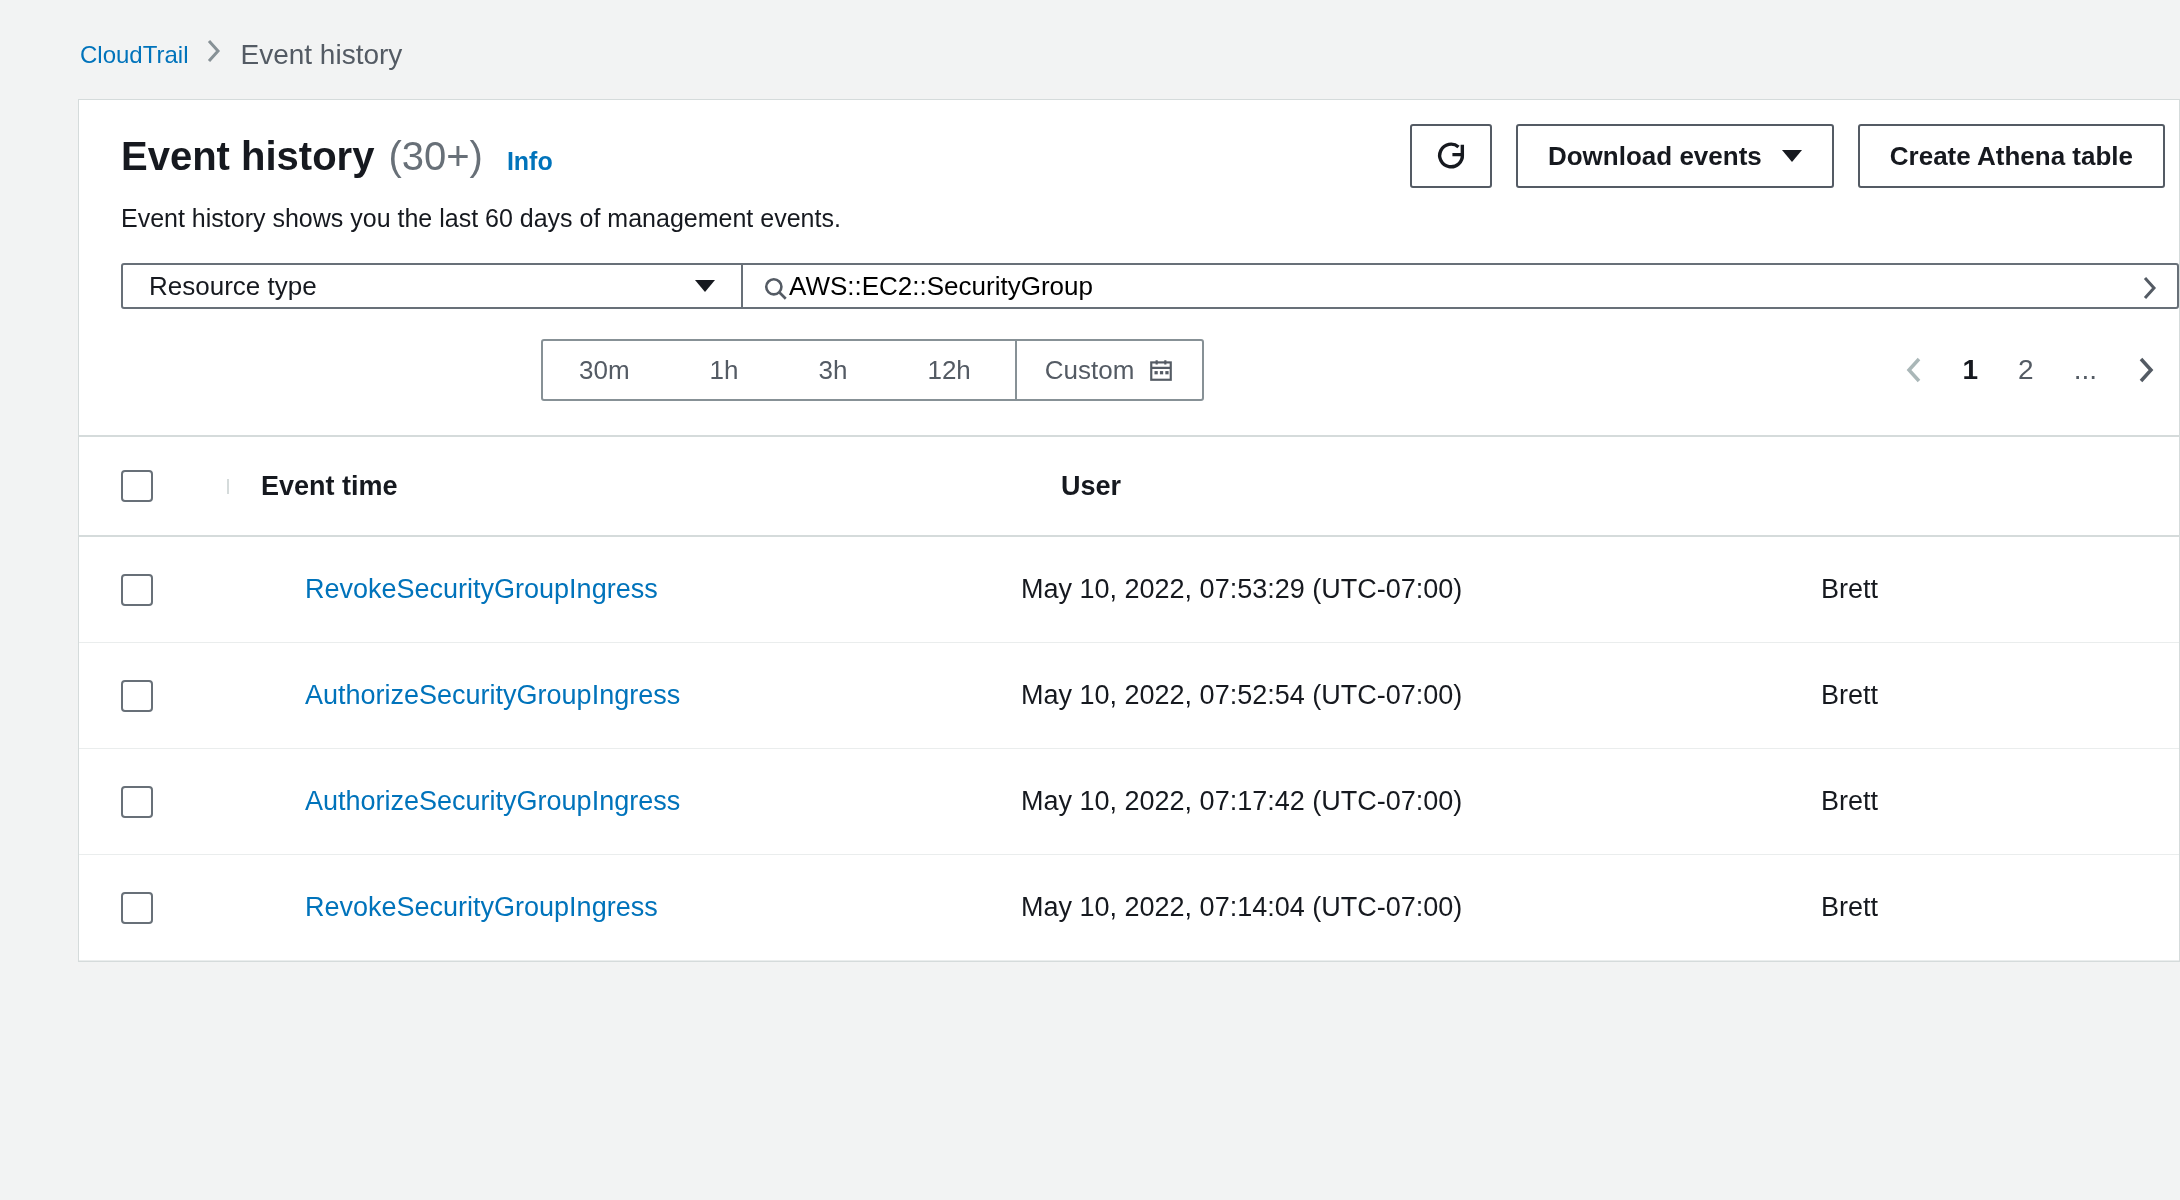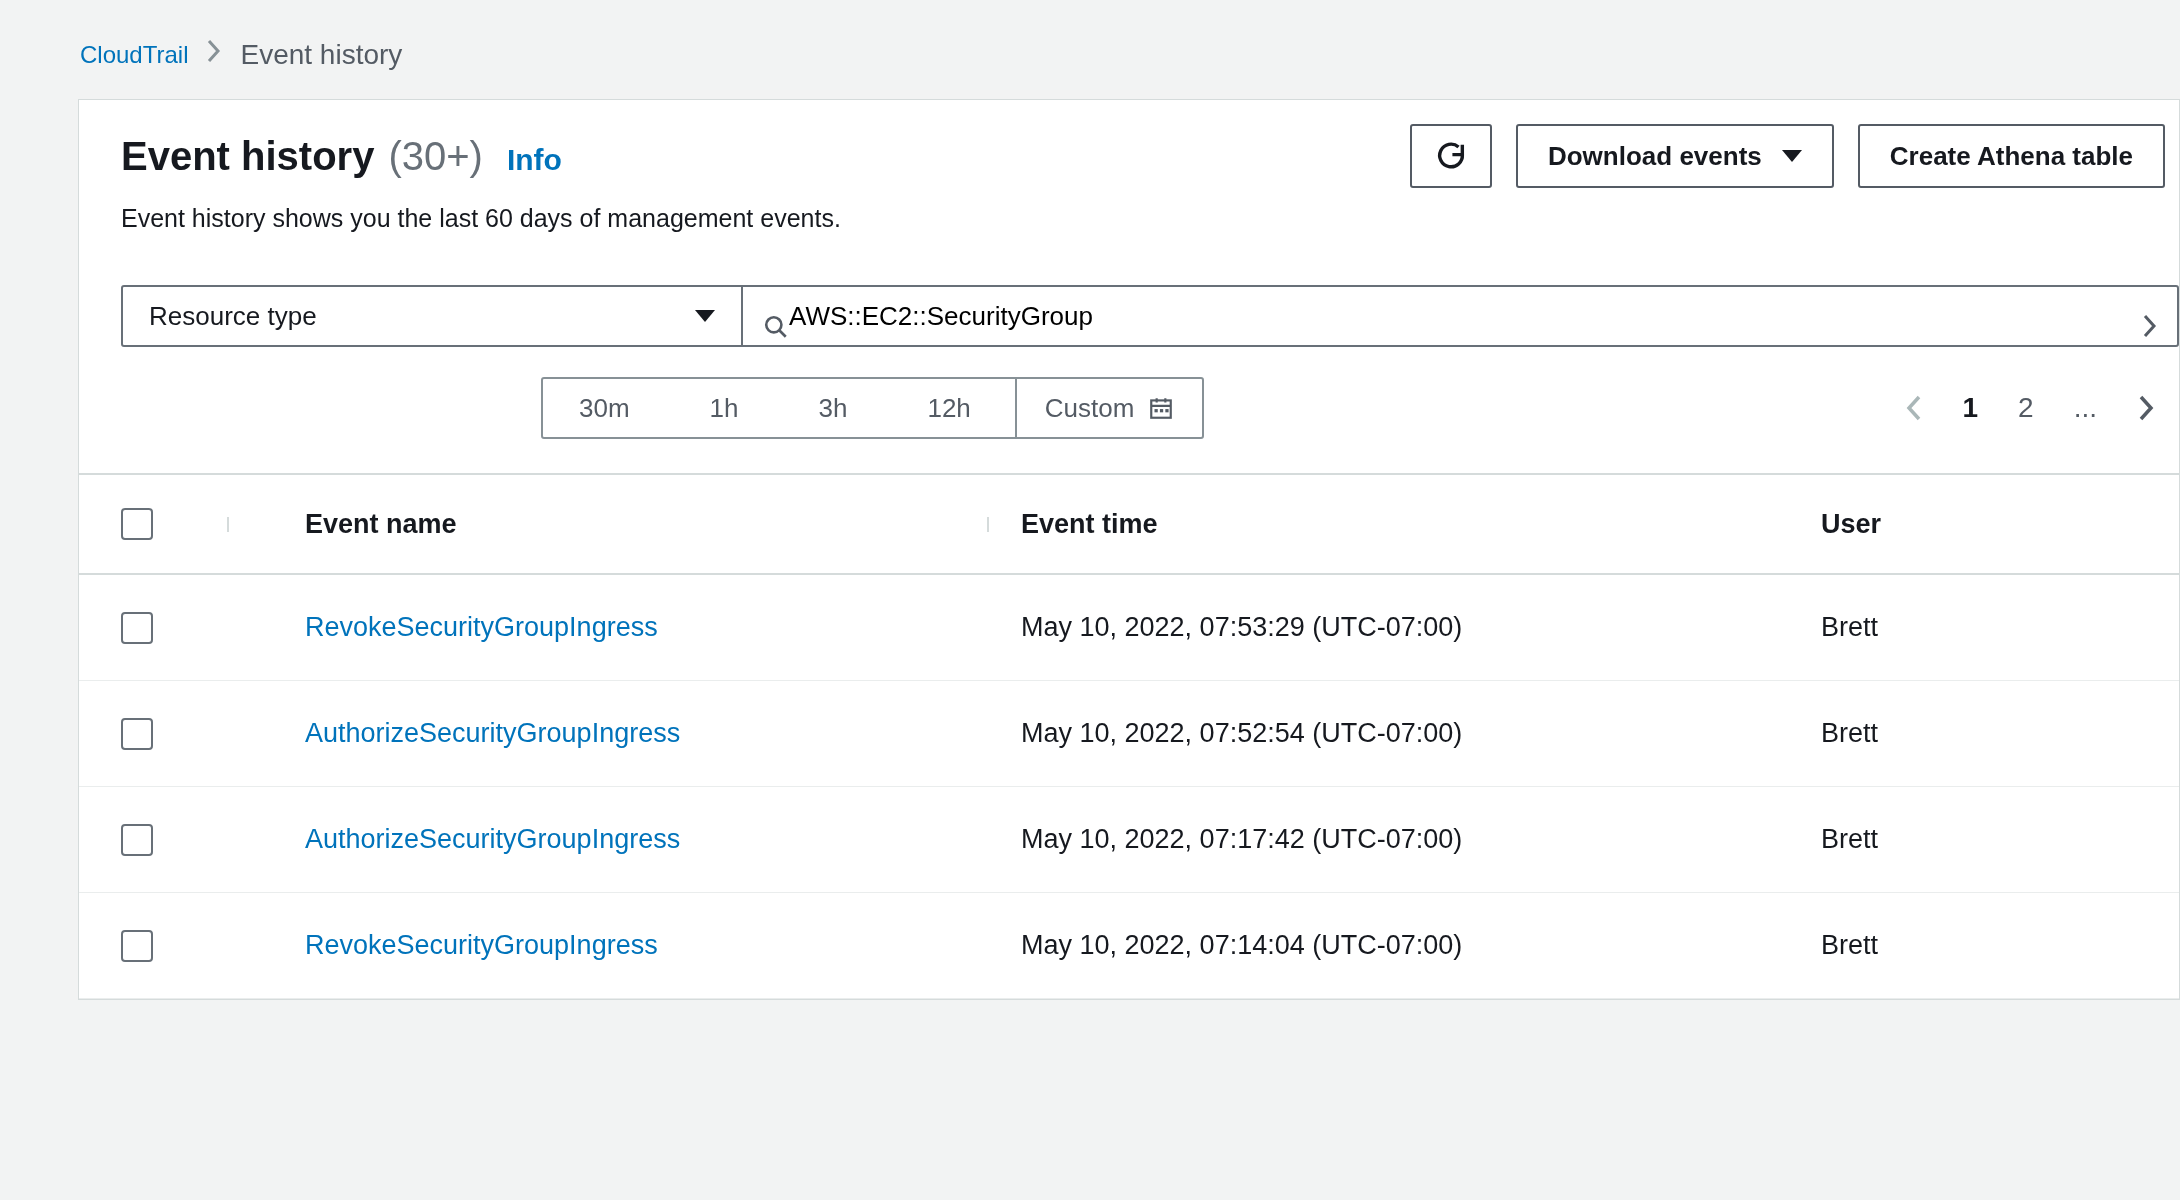--- a/index.html
+++ b/index.html
@@ -54,21 +54,21 @@
     color: #16191f;
   }
   .count {
     font-size: 40px;
     font-weight: 400;
     color: #687078;
   }
   .info-link {
     color: #0073bb;
     font-weight: 700;
-    font-size: 30px;
+    font-size: 25px;
     text-decoration: none;
     margin-left: 10px;
   }
   .actions {
     display: flex;
     align-items: center;
     gap: 24px;
   }
   .btn {
     border: 2px solid #545b64;
@@ -95,24 +95,24 @@
     border-right: 10px solid transparent;
     border-top: 12px solid #16191f;
   }
   .desc {
     margin-top: 16px;
     font-size: 25px;
     color: #16191f;
   }
   .filter-row {
     display: flex;
-    margin-top: 52px;
+    margin-top: 30px;
     border: 2px solid #687078;
     border-radius: 3px;
-    height: 62px;
+    height: 46px;
     margin-right: 0;
   }
   .filter-select {
     display: flex;
     align-items: center;
     justify-content: space-between;
     padding: 0 26px;
     width: 620px;
     border-right: 2px solid #687078;
     cursor: pointer;
@@ -360,21 +360,20 @@
         </span>
       </div>
     </div>
   </div>
 
   <div class="table">
     <div class="trow head">
       <div class="col-check">
         <div class="chk"></div>
       </div>
-      <div class="col-name">Event name</div>
       <div class="col-time">Event time</div>
       <div class="col-user">User</div>
     </div>
 
     <div class="trow">
       <div class="col-check">
           <div class="chk"></div>
         </div>
       <div class="col-name"><a href="#">RevokeSecurityGroupIngress</a></div>
       <div class="col-time">May 10, 2022, 07:53:29 (UTC-07:00)</div>

